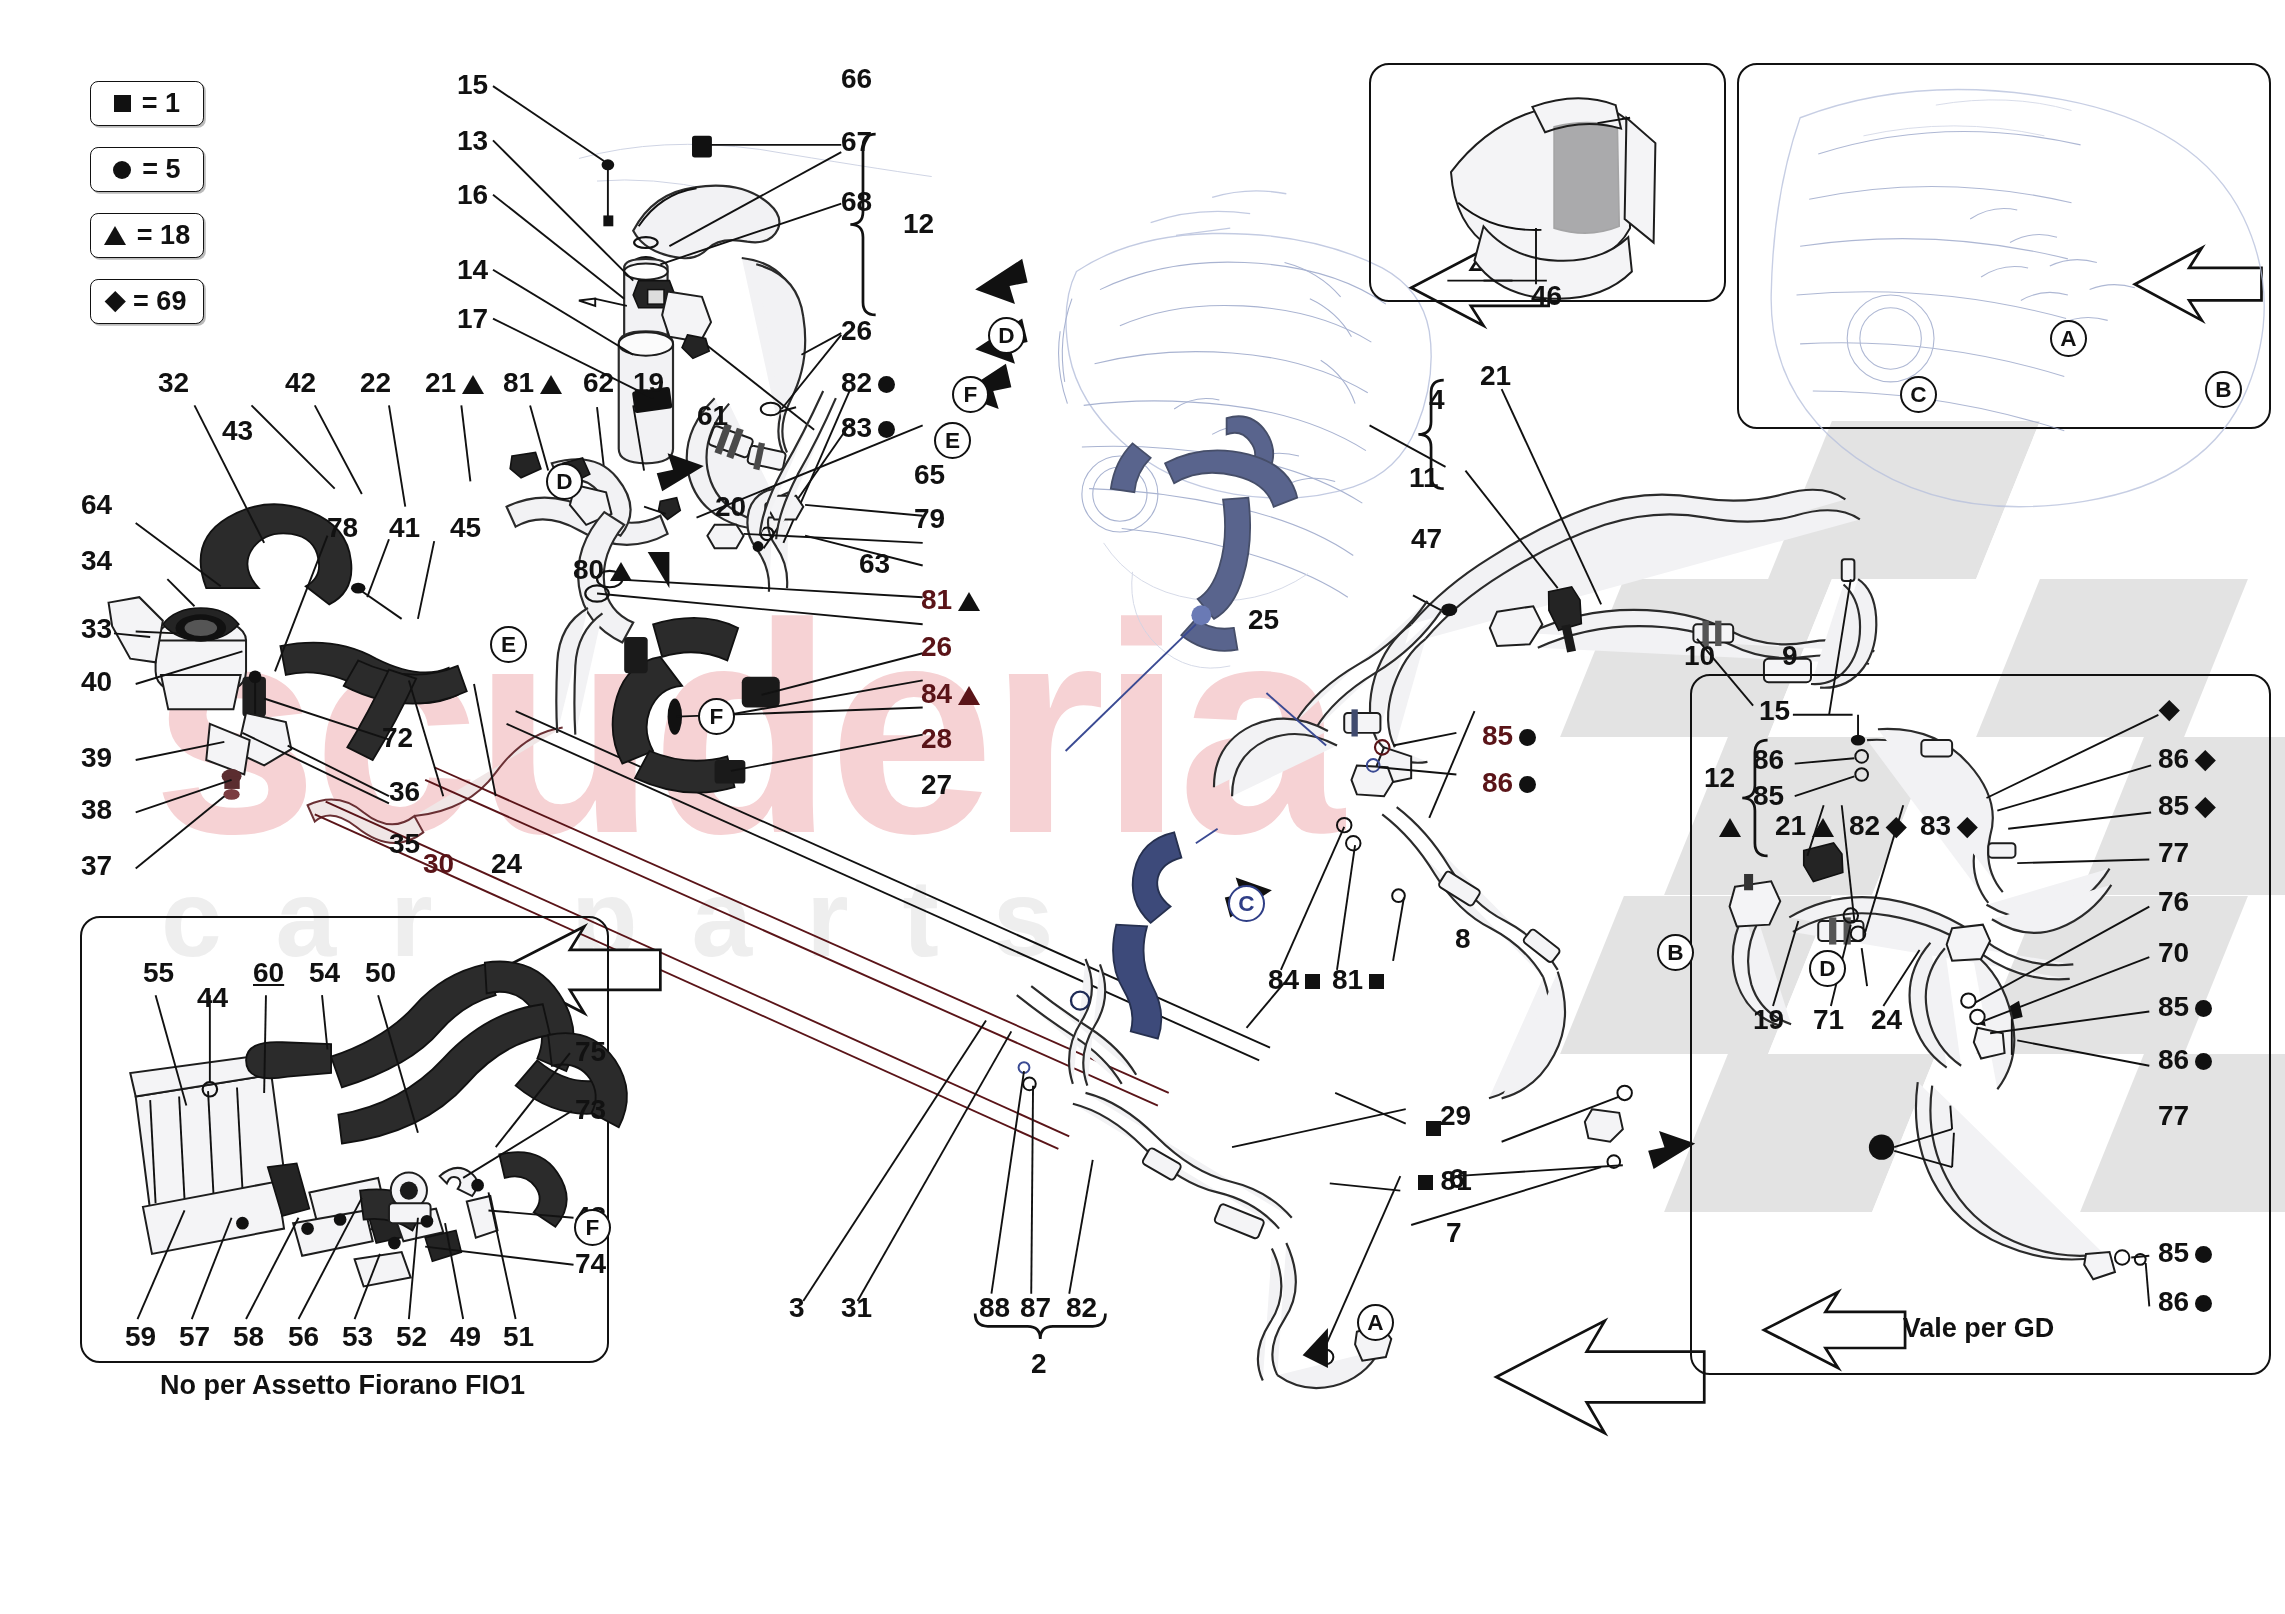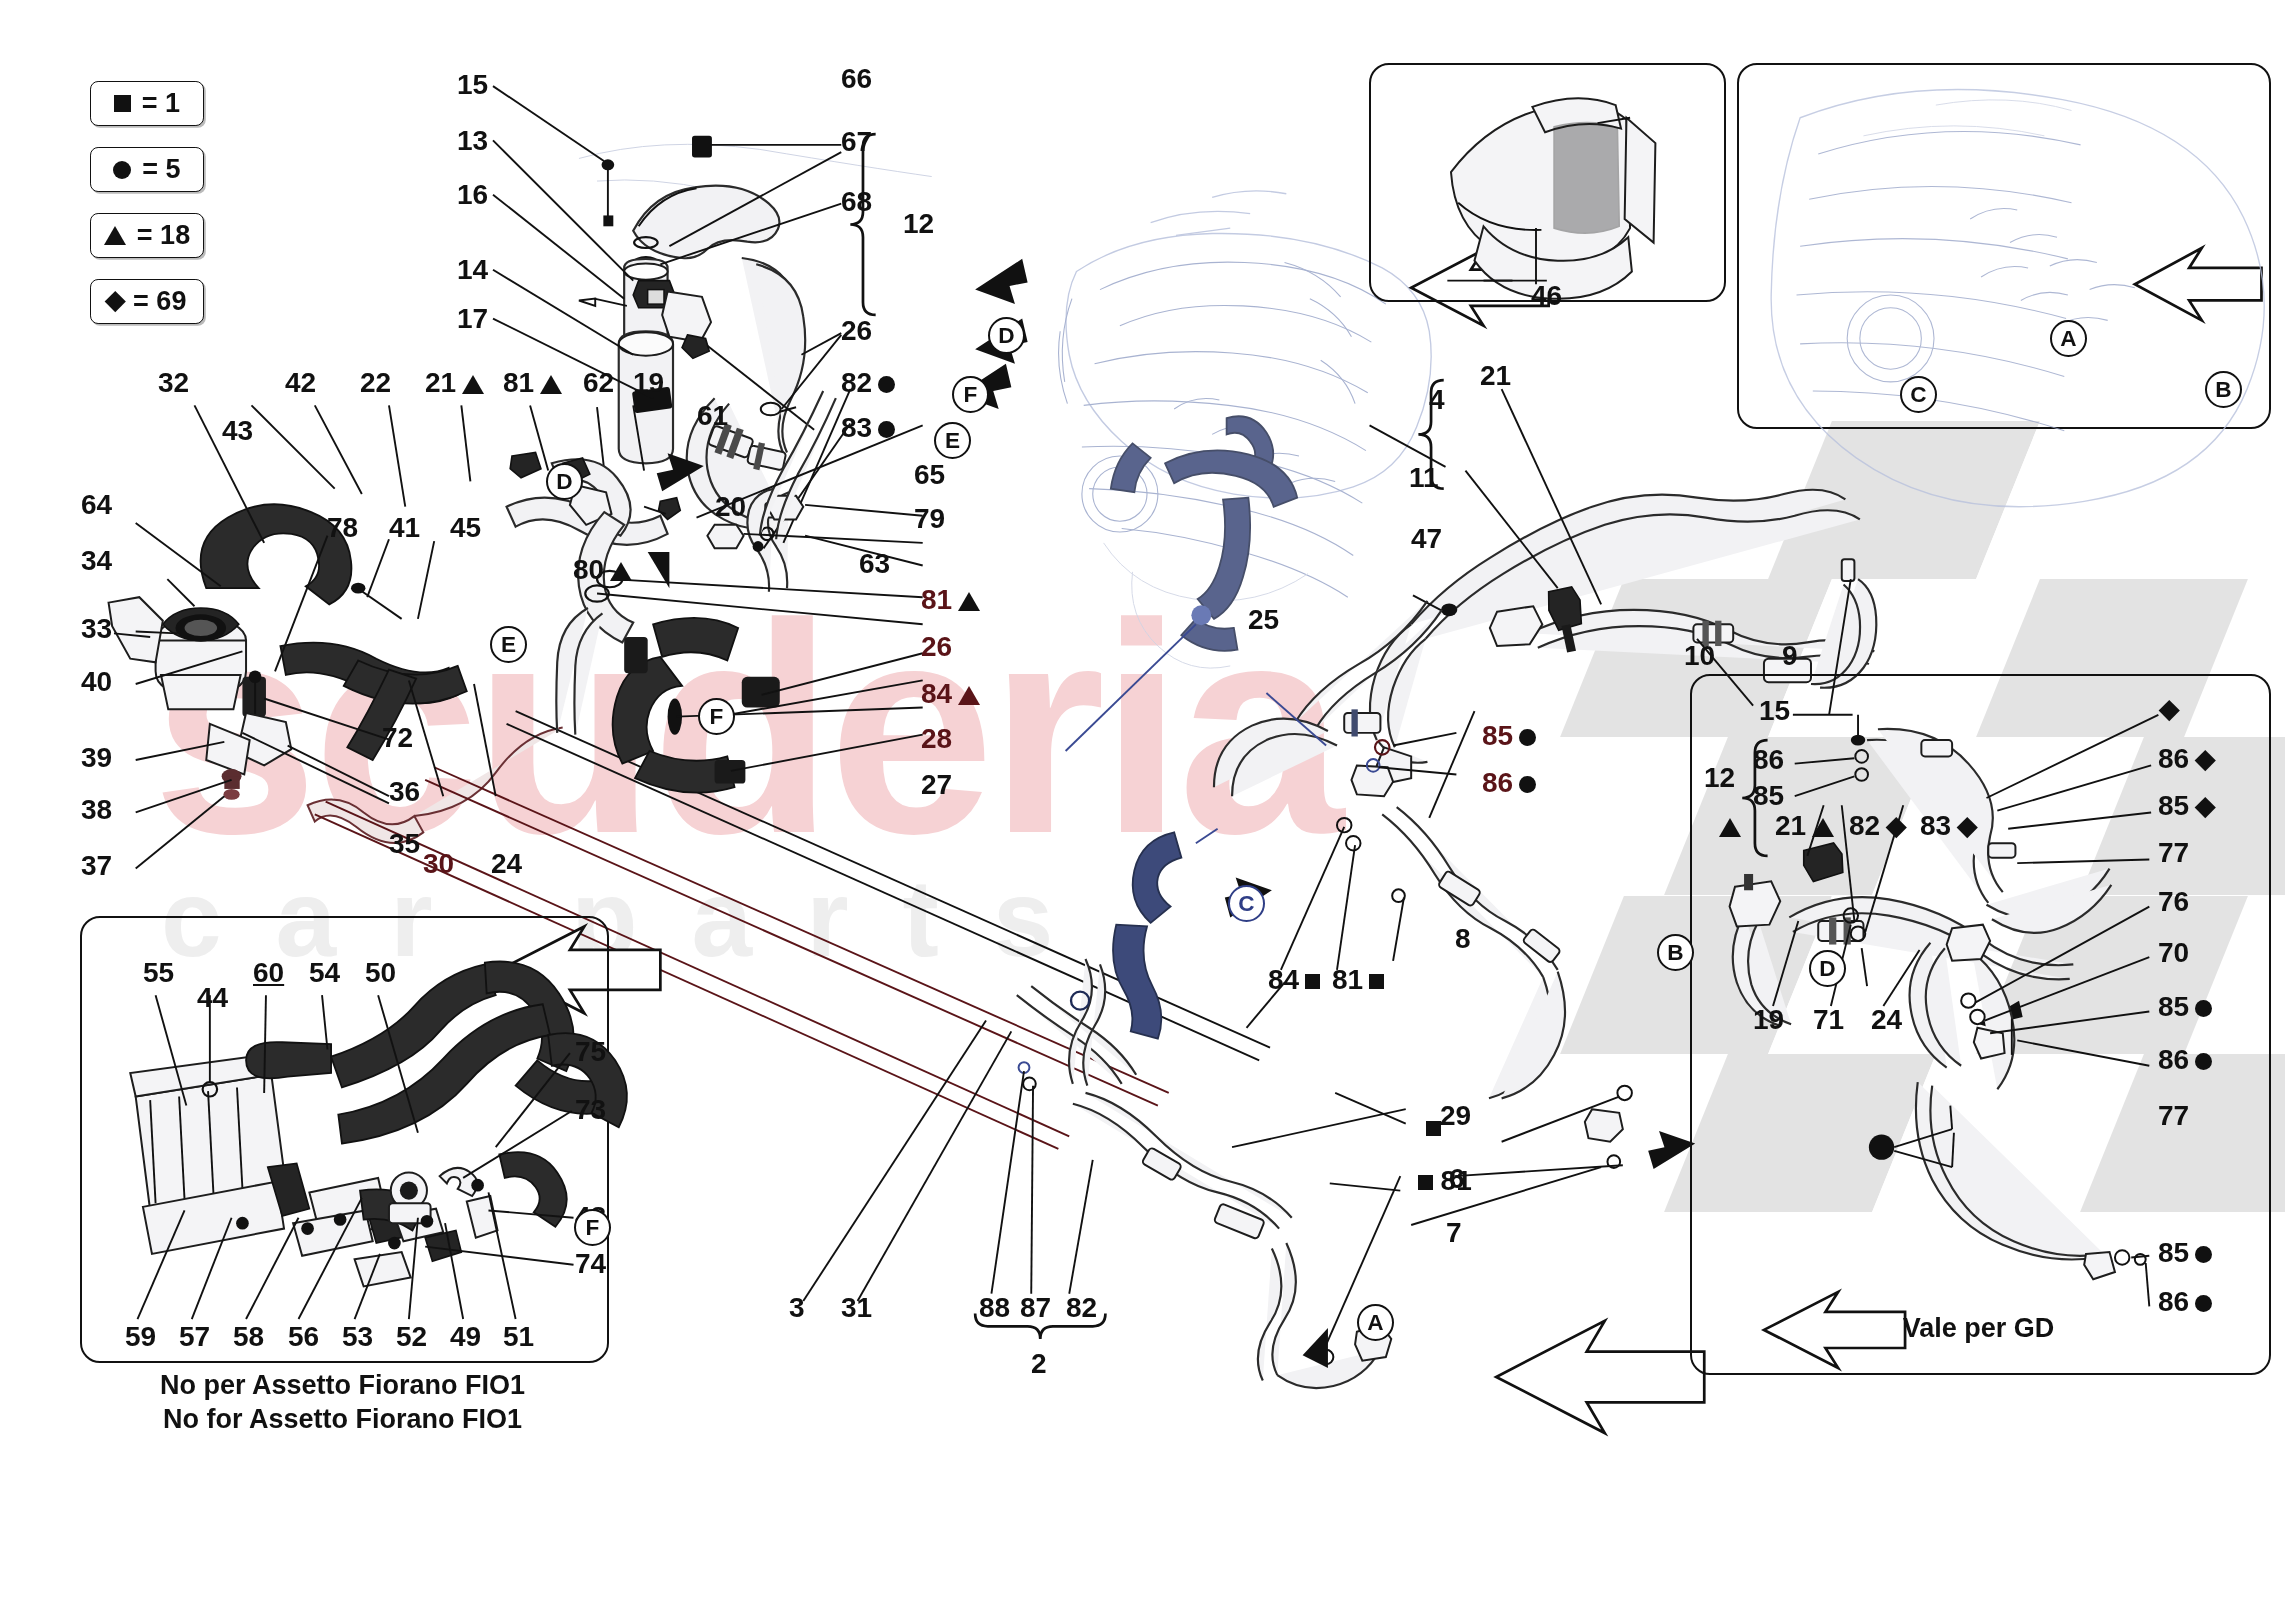--- a/index.html
+++ b/index.html
@@ -794,21 +794,20 @@
     <span class="lbl" style="left:2158px;top:1046px;"><span>86</span><span class="mk ci"></span></span>
     <span class="lbl" style="left:2158px;top:1102px;">77</span>
     <span class="lbl" style="left:2158px;top:1239px;"><span>85</span><span class="mk ci"></span></span>
     <span class="lbl" style="left:2158px;top:1288px;"><span>86</span><span class="mk ci"></span></span>
     <span class="lbl" style="left:1753px;top:1006px;">19</span>
     <span class="lbl" style="left:1813px;top:1006px;">71</span>
     <span class="lbl" style="left:1871px;top:1006px;">24</span>
 
     <div class="panel-cap" style="left:80px;top:1369px;width:525px;">
       <div>No per Assetto Fiorano FIO1</div>
-      <div>No for Assetto Fiorano FIO1</div>
     </div>
     <div class="panel-cap" style="left:1690px;top:1312px;width:577px;">
       <div>Vale per GD</div>
     </div>
   </div>
 
   <div>
     <div class="circ" style="left:988px;top:317px;">D</div>
     <div class="circ" style="left:952px;top:376px;">F</div>
     <div class="circ" style="left:934px;top:422px;">E</div>

